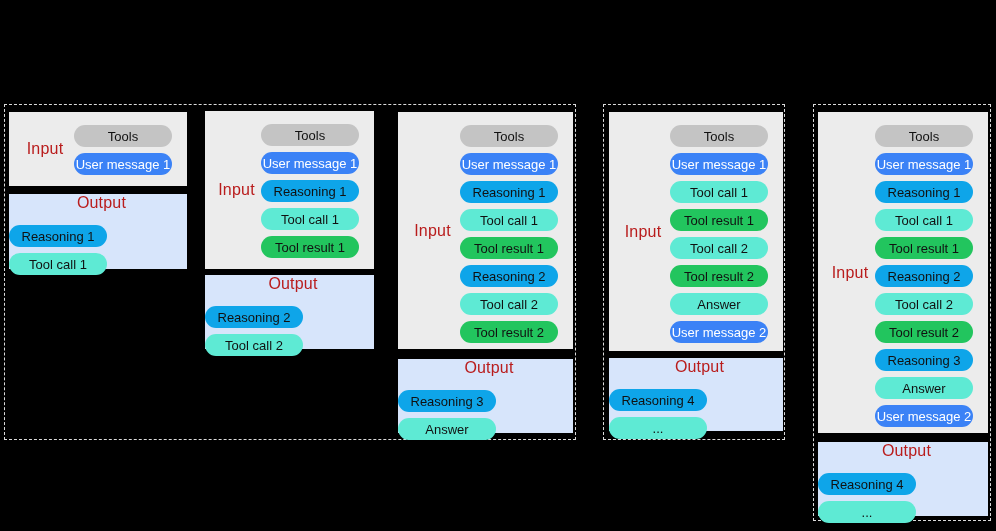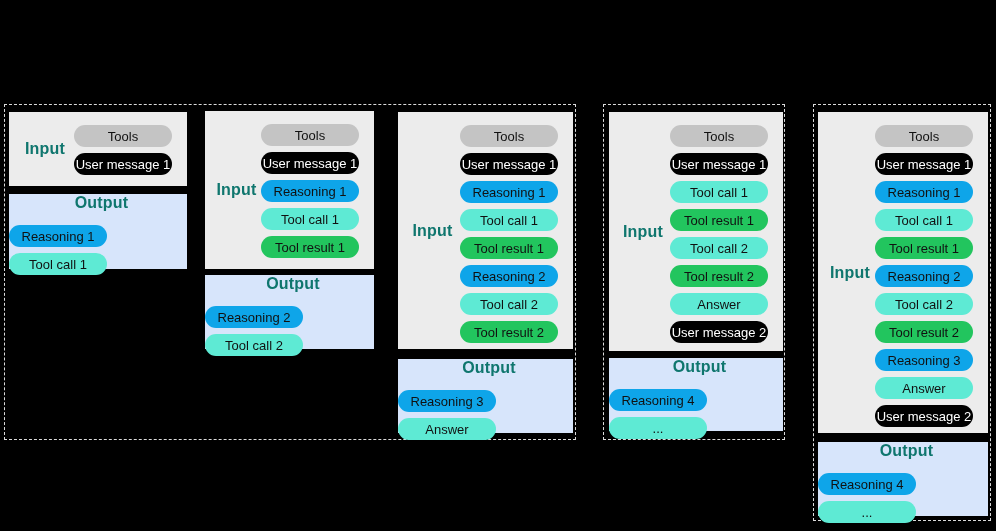--- a/index.html
+++ b/index.html
@@ -34,23 +34,23 @@
     align-items: stretch;
   }
   .panel.input  { background: #ececec; }
   .panel.output { background: #d7e5fb; flex-direction: column; }
 
   .zone-label {
     flex: 1;
     display: flex;
     align-items: center;
     justify-content: center;
-    font-weight: bold;
+    font-weight: normal;
     font-size: 16px;
-    color: #0f766e;
+    color: #b91c1c;
     letter-spacing: 0.2px;
     margin-left: 7px;
   }
   .pills {
     width: 98px;
     margin-right: 15px;
     padding-top: 13px;
     display: flex;
     flex-direction: column;
     gap: 6px;
@@ -59,21 +59,21 @@
     height: 22px;
     border-radius: 11px;
     display: flex;
     align-items: center;
     justify-content: center;
     font-size: 13px;
     color: #111111;
     white-space: nowrap;
   }
   .pill.tools     { background: #c4c4c4; }
-  .pill.user      { background: #000000; color: #ffffff; }
+  .pill.user      { background: #3b82f6; color: #ffffff; }
   .pill.result    { background: #22c55e; }
   .pill.reasoning { background: #0ea5e9; }
   .pill.call      { background: #5eead4; }
 
   
   .c1in  { left: 4px;   top: 7px;   width: 178px; height: 74px; }
   .c1out { left: 4px;   top: 89px;  width: 178px; height: 75px; }
   .c2in  { left: 200px; top: 6px;   width: 169px; height: 158px; }
   .c2out { left: 200px; top: 170px; width: 169px; height: 74px; }
   .c3in  { left: 393px; top: 7px;   width: 175px; height: 237px; }

